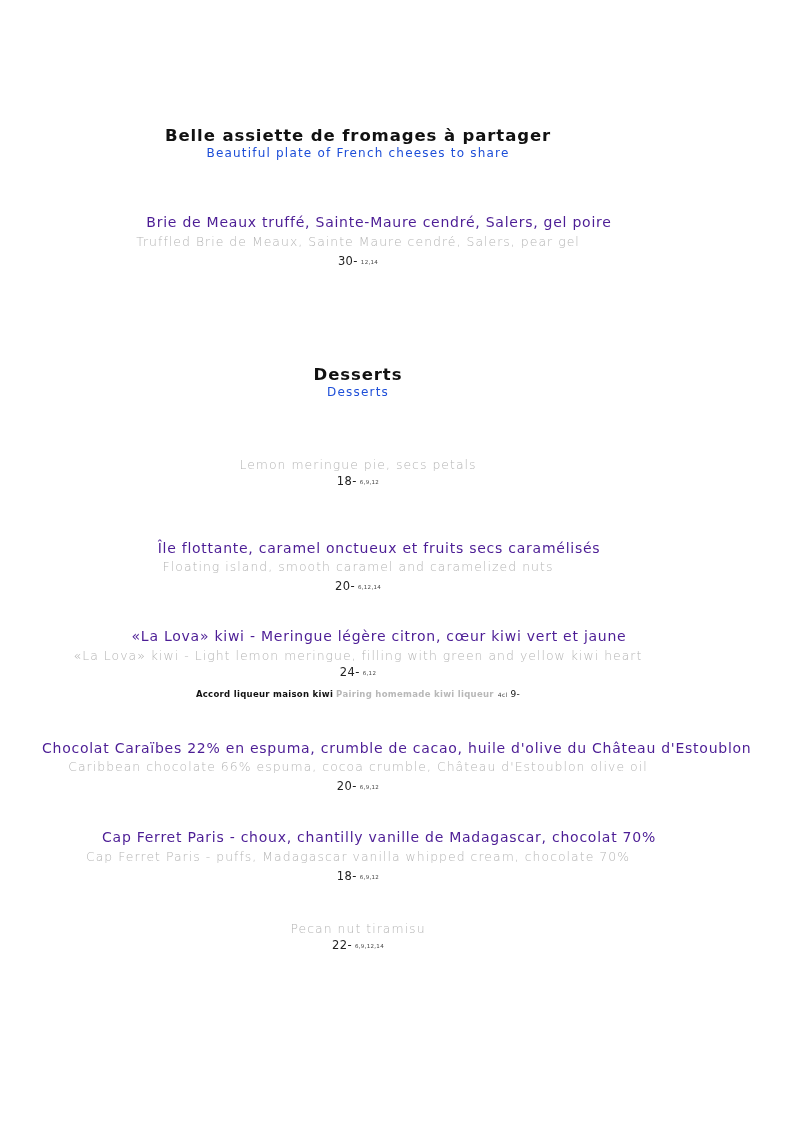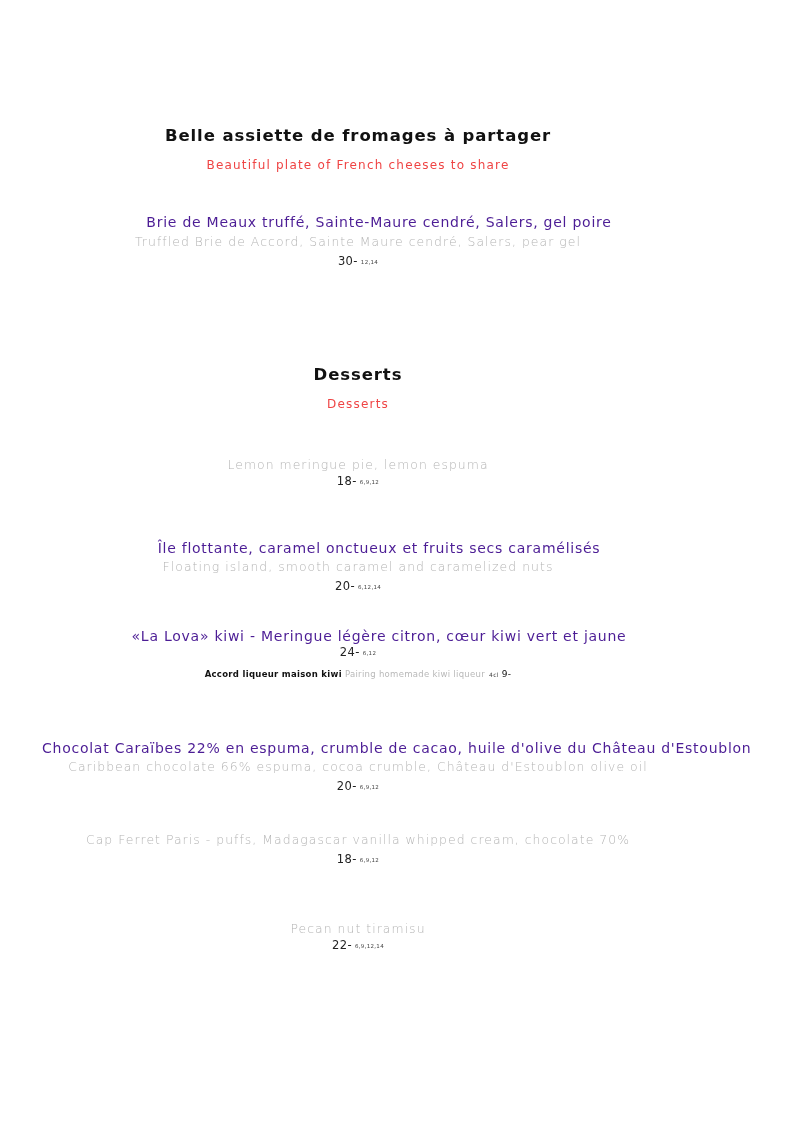--- a/index.html
+++ b/index.html
@@ -7,97 +7,99 @@
     width: 793px; height: 1122px; position: relative; overflow: hidden;
     font-family: "DejaVu Sans", sans-serif; color: #1a1a1a;
   }
   .page { position: absolute; left: 0; top: 0; width: 793px; height: 1122px; }
   .block { position: absolute; left: 0; width: 716px; text-align: center; }
   .section-title {
     font-family: "DejaVu Sans", sans-serif; font-weight: bold;
     font-size: 16.5px; letter-spacing: 0.9px; color: #111; line-height: 20px;
   }
   .section-sub {
-    font-size: 12px; letter-spacing: 1.2px; color: #ef4444; line-height: 15px; margin-top: 12px;
+    font-size: 12px; letter-spacing: 1.2px; color: #1d4ed8; line-height: 15px;
   }
   .item-fr {
     font-size: 14px; letter-spacing: 0.75px; color: #4c1d95; line-height: 17px;
     white-space: nowrap;
     margin-left: 42px;
   }
   .item-en {
     font-size: 12.4px; letter-spacing: 1.05px; color: #b4b4b4; line-height: 18px;
     white-space: nowrap; font-weight: 300;
   }
   .price-row { font-size: 11px; line-height: 15px; color: #222; letter-spacing: 0.4px; }
   .price { font-size: 11.5px; }
   .allergens { font-size: 5.5px; color: #444; margin-left: 3px; letter-spacing: 0.3px; vertical-align: 1px; }
   .pairing { font-size: 8.5px; line-height: 14px; white-space: nowrap; letter-spacing: 0.3px; }
   .pairing .fr { color: #111; font-weight: bold; text-align: center; }
-  .pairing .en { color: #b8b8b8; margin-left: 3px; }
+  .pairing .en { color: #b8b8b8; margin-left: 3px; font-weight: bold; }
   .pairing .vol { color: #444; font-size: 6px; margin-left: 4px; }
   .pairing .pp { color: #111; font-size: 9px; margin-left: 3px; }
 </style>
 </head>
 <body>
 
 <div class="page">
 
   <div class="block" style="top:126px;">
     <div class="section-title">Belle assiette de fromages à partager</div>
     <div class="section-sub">Beautiful plate of French cheeses to share</div>
   </div>
 
   <div class="block" style="top:214px;">
     <div class="item-fr">Brie de Meaux truffé, Sainte-Maure cendré, Salers, gel poire</div>
-    <div class="item-en" style="margin-top:2px;">Truffled Brie de Accord, Sainte Maure cendré, Salers, pear gel</div>
+    <div class="item-en" style="margin-top:2px;">Truffled Brie de Meaux, Sainte Maure cendré, Salers, pear gel</div>
     <div class="price-row" style="margin-top:3px;">
       <span class="price">30-</span><span class="allergens">12,14</span>
     </div>
   </div>
 
   <div class="block" style="top:365px;">
     <div class="section-title">Desserts</div>
     <div class="section-sub">Desserts</div>
   </div>
 
   <div class="block" style="top:454px;">
-    <div class="item-en" style="margin-top:2px;">Lemon meringue pie, lemon espuma</div>
+    <div class="item-en" style="margin-top:2px;">Lemon meringue pie, secs petals</div>
     <div class="price-row">
       <span class="price">18-</span><span class="allergens">6,9,12</span>
     </div>
   </div>
 
   <div class="block" style="top:540px;">
     <div class="item-fr">Île flottante, caramel onctueux et fruits secs caramélisés</div>
     <div class="item-en" style="margin-top:1px;">Floating island, smooth caramel and caramelized nuts</div>
     <div class="price-row" style="margin-top:3px;">
       <span class="price">20-</span><span class="allergens">6,12,14</span>
     </div>
   </div>
 
   <div class="block" style="top:628px;">
     <div class="item-fr">«La Lova» kiwi - Meringue légère citron, cœur kiwi vert et jaune</div>
+    <div class="item-en" style="margin-top:2px;">«La Lova» kiwi - Light lemon meringue, filling with green and yellow kiwi heart</div>
     <div class="price-row">
       <span class="price">24-</span><span class="allergens">6,12</span>
     </div>
     <div class="pairing" style="margin-top:6px;">
       <span class="fr">Accord liqueur maison kiwi</span><span class="en">Pairing homemade kiwi liqueur</span><span class="vol">4cl</span><span class="pp">9-</span>
     </div>
   </div>
 
   <div class="block" style="top:740px;">
     <div class="item-fr">Chocolat Caraïbes 22% en espuma, crumble de cacao, huile d'olive du Château d'Estoublon</div>
     <div class="item-en" style="margin-top:1px;">Caribbean chocolate 66% espuma, cocoa crumble, Château d'Estoublon olive oil</div>
     <div class="price-row" style="margin-top:3px;">
       <span class="price">20-</span><span class="allergens">6,9,12</span>
     </div>
   </div>
 
   <div class="block" style="top:829px;">
+    <div class="item-fr">Cap Ferret Paris - choux, chantilly vanille de Madagascar, chocolat 70%</div>
     <div class="item-en" style="margin-top:2px;">Cap Ferret Paris - puffs, Madagascar vanilla whipped cream, chocolate 70%</div>
     <div class="price-row" style="margin-top:3px;">
       <span class="price">18-</span><span class="allergens">6,9,12</span>
     </div>
   </div>
 
   <div class="block" style="top:919px;">
     <div class="item-en" style="margin-top:1px;">Pecan nut tiramisu</div>
     <div class="price-row">
       <span class="price">22-</span><span class="allergens">6,9,12,14</span>

